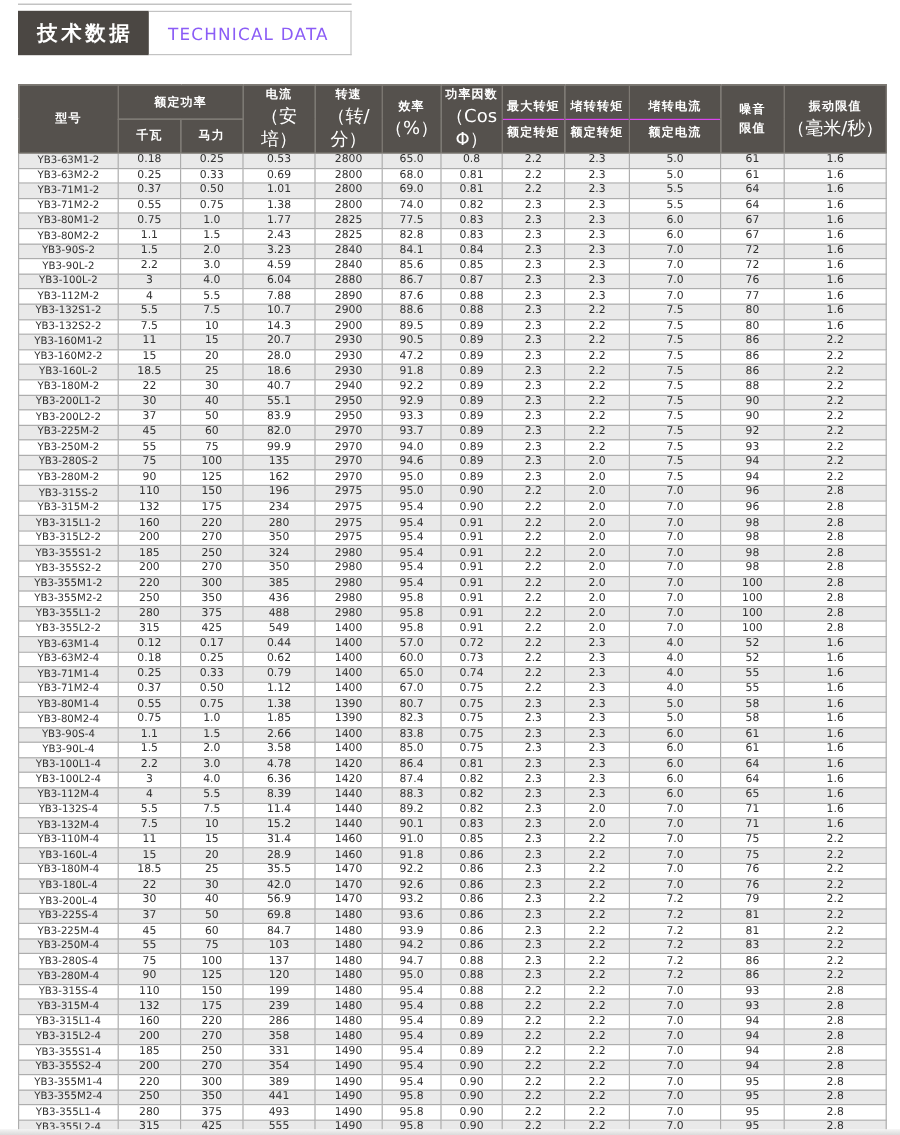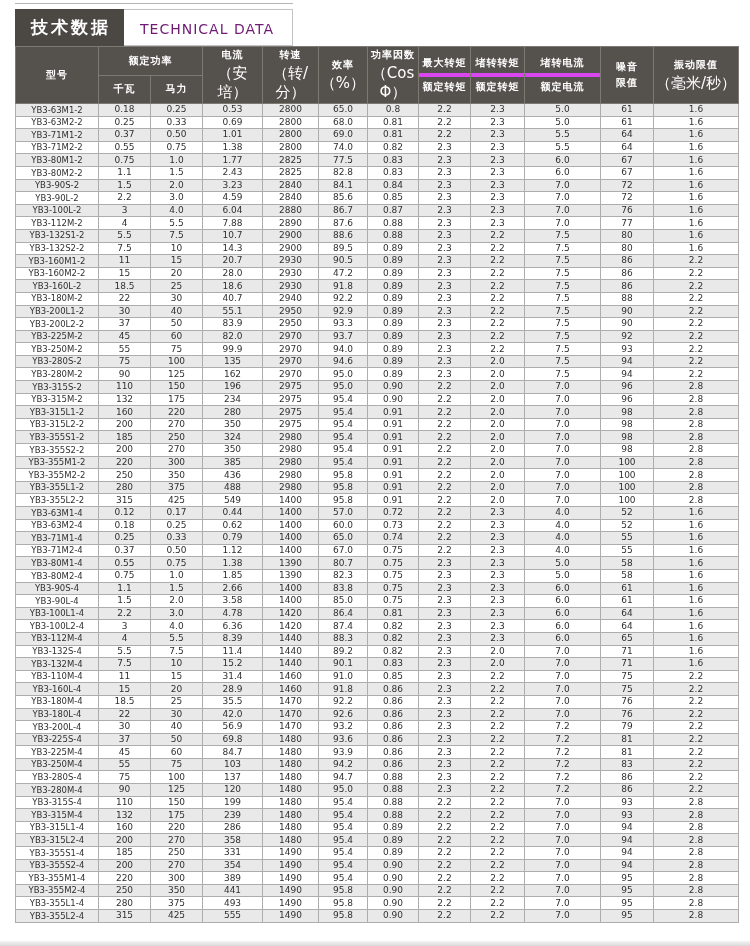--- a/index.html
+++ b/index.html
@@ -10,35 +10,36 @@
     font-family: "DejaVu Sans", "Liberation Sans", sans-serif;
     color: #333;
   }
   .page { padding: 3px 12px 0 15px; }
 
   
   .title-wrap {
     display: inline-block;
     border-top: 1px solid #b5b5b5;
     padding-top: 5px;
+    margin-bottom: 24px;
   }
   .title-row { display: flex; align-items: stretch; }
   .title-zh {
     background: #4b4743;
     color: #fff;
     font-size: 17px;
     font-weight: bold;
     letter-spacing: 3px;
     padding: 7px 13px 7px 16px;
     white-space: nowrap;
   }
   .title-en {
     border: 1px solid #c3c3c3;
     border-left: none;
-    color: #701a75;
+    color: #8b5cf6;
     font-size: 14px;
     letter-spacing: 1px;
     padding: 9px 18px 7px 16px;
     white-space: nowrap;
     display: flex; align-items: center;
   }
 
   
   table {
     width: 723px;
@@ -53,21 +54,21 @@
     font-weight: bold;
     border: 1px solid #7d7973;
     height: 24px;
     text-align: center;
     vertical-align: middle;
     padding: 0;
     letter-spacing: 1px;
     margin-left: 12px;
   }
   thead .sub { font-size: 15px; font-weight: normal; letter-spacing: 0; }
-  .frac-top { border-bottom: 4px solid #d946ef; padding: 4px 0 3px 0; }
+  .frac-top { border-bottom: 1px solid #d946ef; padding: 4px 0 3px 0; }
   .frac-bottom { padding: 3px 0 4px 0; }
   .stack-line { padding: 1px 0; }
 
   tbody td {
     border: 1px solid #adadad;
     font-size: 9px;
     height: 12.6px;
     line-height: 1;
     text-align: center;
     vertical-align: middle;

